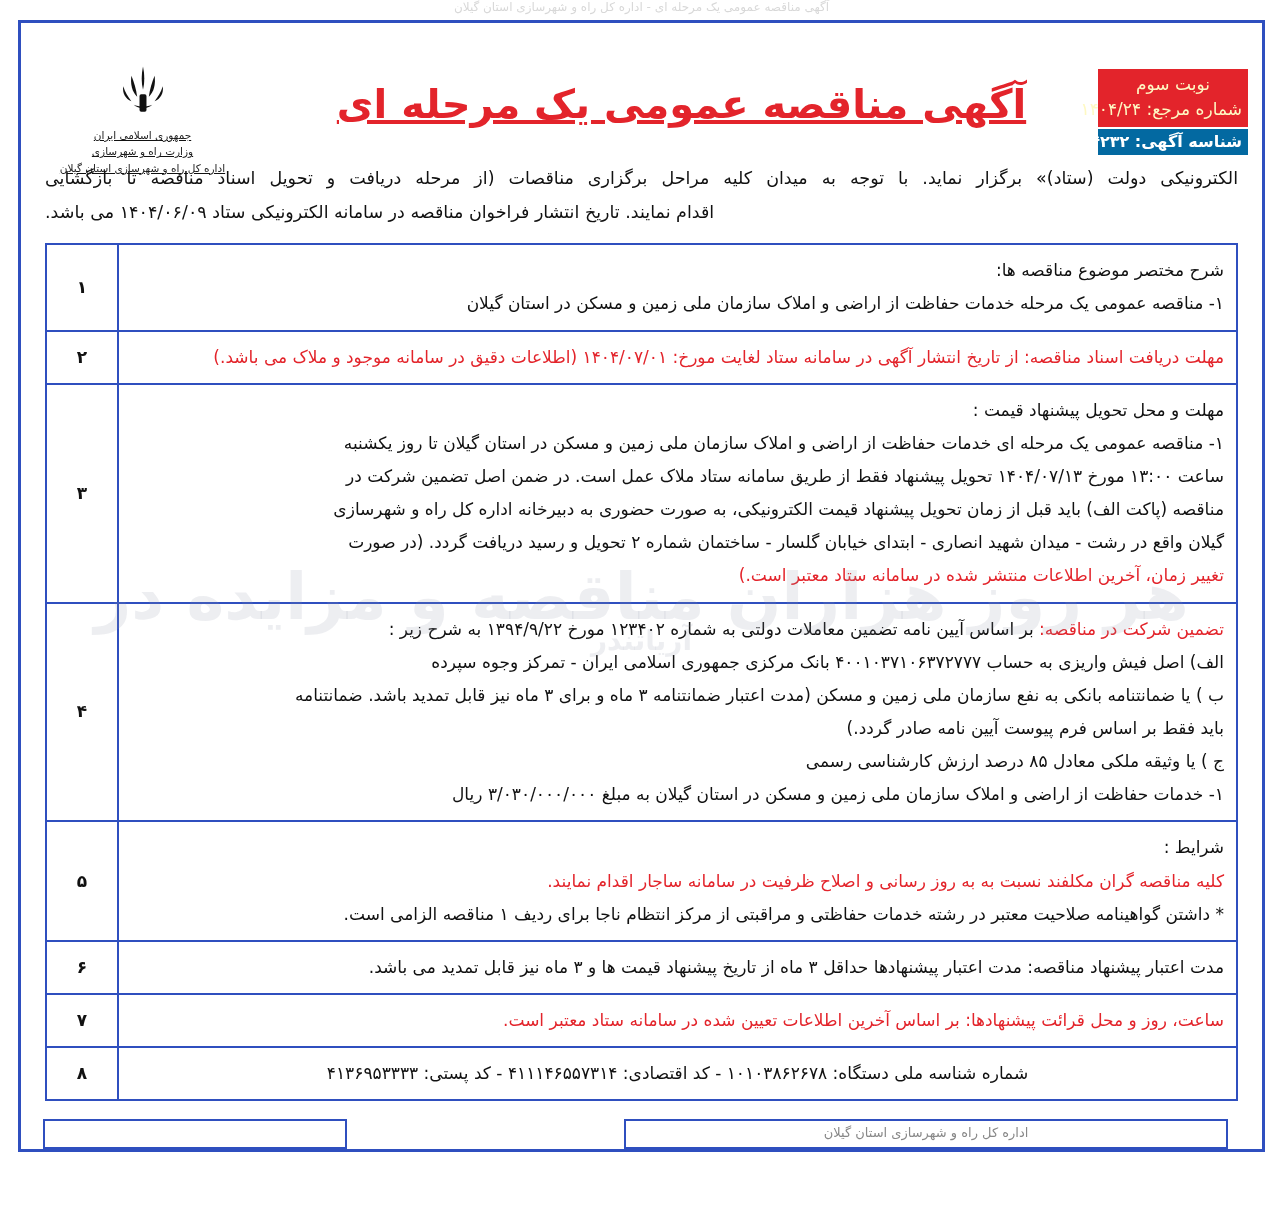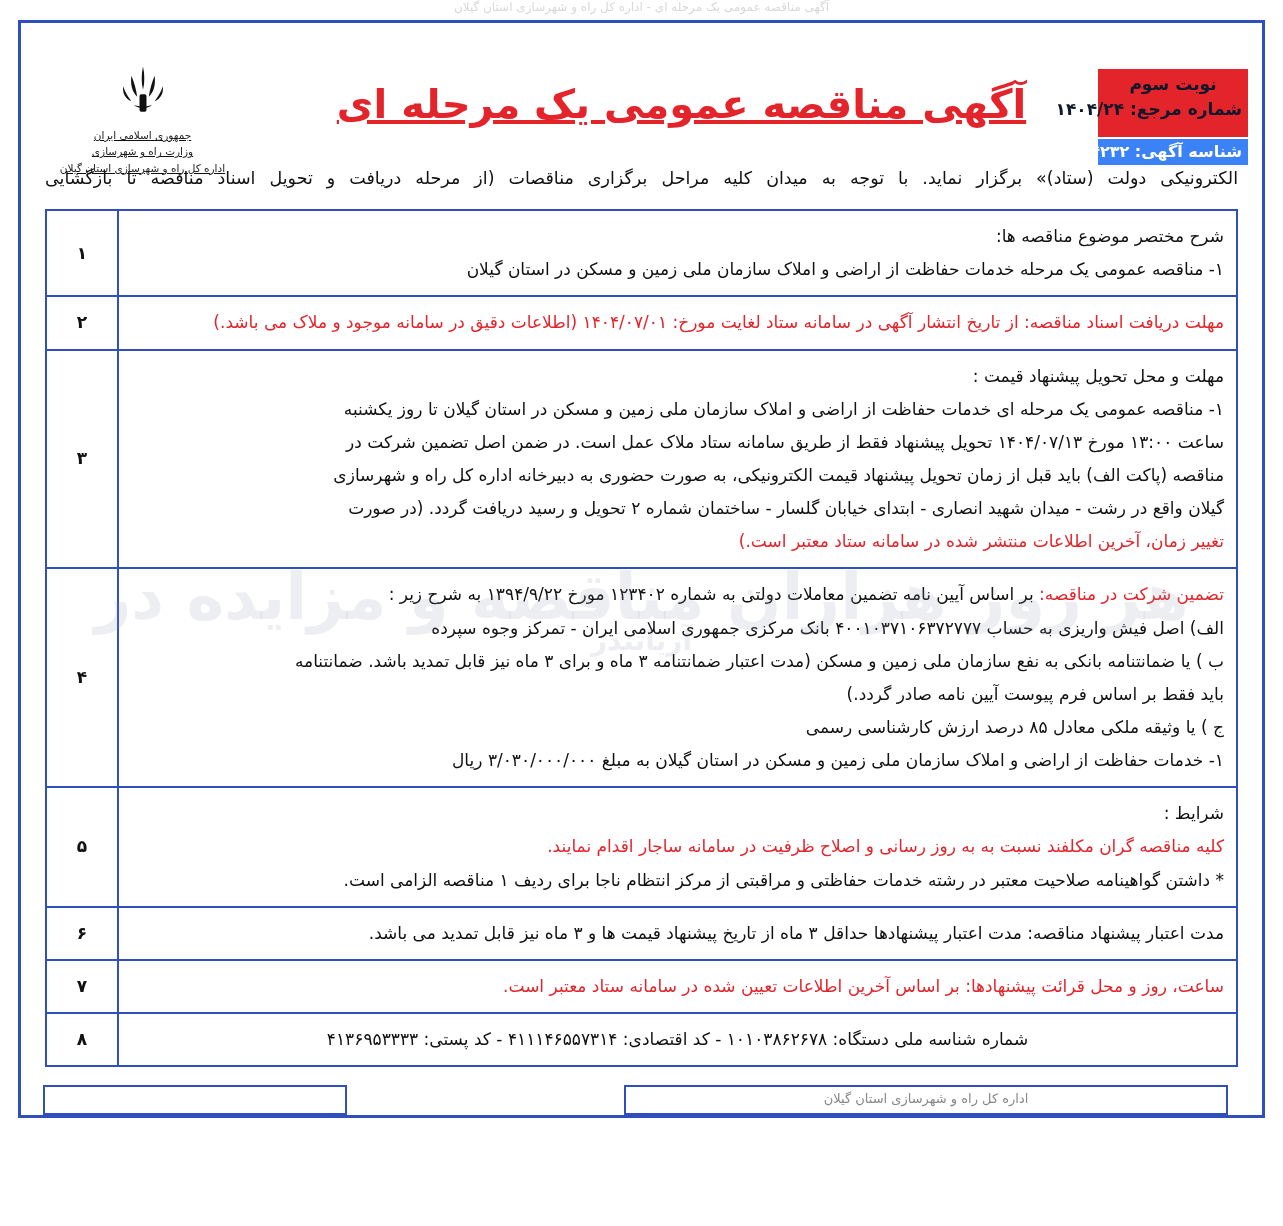--- a/index.html
+++ b/index.html
@@ -40,29 +40,29 @@
   }
   .badges{
     position:absolute;
     top:46px;
     right:14px;
     width:150px;
     text-align:center;
   }
   .badge-red{
     background:#e3242b;
-    color:#0f172a;
+    color:#fef9c3;
     font-size:17px;
-    font-weight:bold;
-    padding:3px 6px 16px 6px;
+    font-weight:normal;
+    padding:3px 6px 6px 6px;
     line-height:1.45;
   }
   .badge-red div{white-space:nowrap;}
   .badge-black{
-    background:#3b82f6;
+    background:#0369a1;
     color:#fff;
     font-size:16px;
     font-weight:bold;
     padding:3px 6px 4px 6px;
     margin-top:2px;
     white-space:nowrap;
   }
   .main-title{
     position:absolute;
     top:58px;
@@ -214,20 +214,21 @@
         <div class="logo-lines">
           <div>جمهوری اسلامی ایران</div>
           <div>وزارت راه و شهرسازی</div>
           <div>اداره کل راه و شهرسازی استان گیلان</div>
         </div>
       </div>
     </div>
 
     <div class="intro">
       <span class="rowline">الکترونیکی دولت (ستاد)» برگزار نماید. با توجه به میدان کلیه مراحل برگزاری مناقصات (از مرحله دریافت و تحویل اسناد مناقصه تا بازگشایی</span>
+      <span class="rowline last">اقدام نمایند. تاریخ انتشار فراخوان مناقصه در سامانه الکترونیکی ستاد ۱۴۰۴/۰۶/۰۹ می باشد.</span>
     </div>
 
     <table class="tbl">
       <tbody id="tbl-body">
           <tr>
             <td class="body">
               <span class="rowline">شرح مختصر موضوع مناقصه ها:</span>
               <span class="rowline">۱- مناقصه عمومی یک مرحله خدمات حفاظت از اراضی و املاک سازمان ملی زمین و مسکن در استان گیلان</span>
             </td>
             <td class="num">۱</td>

